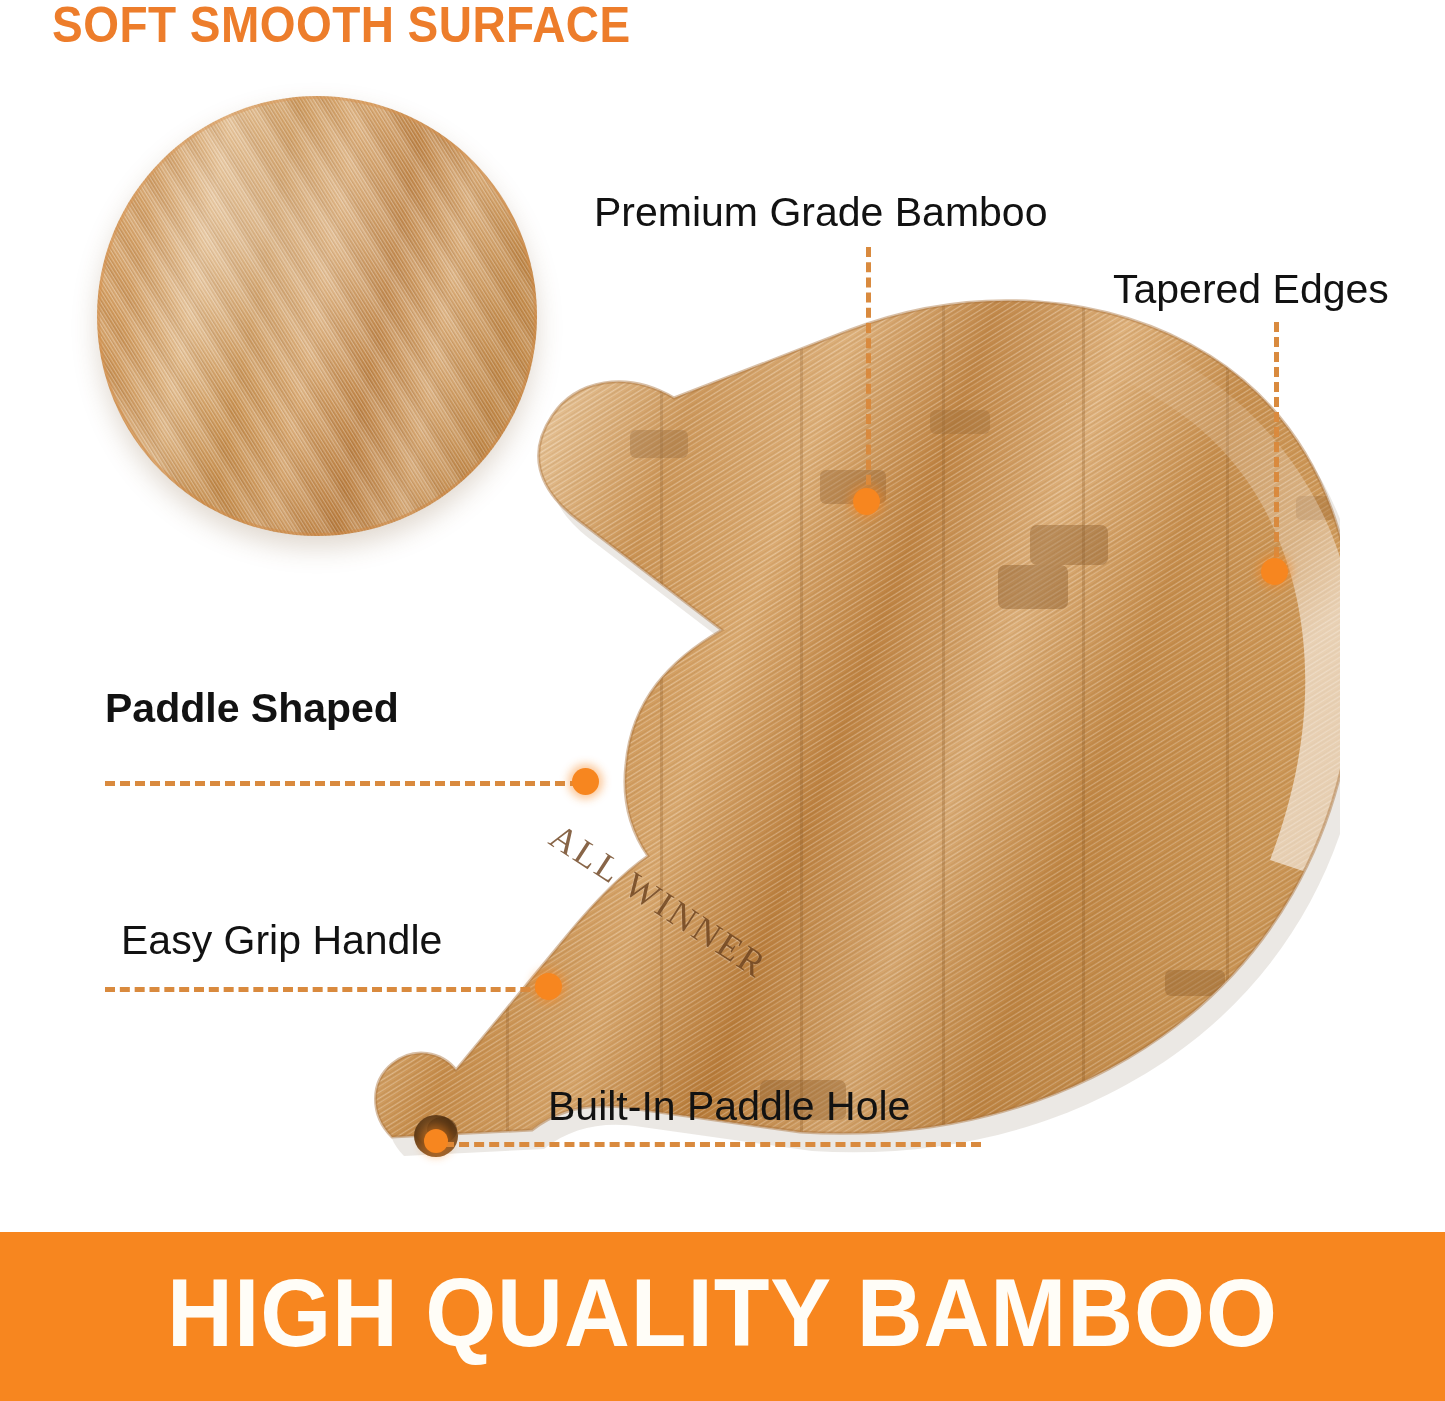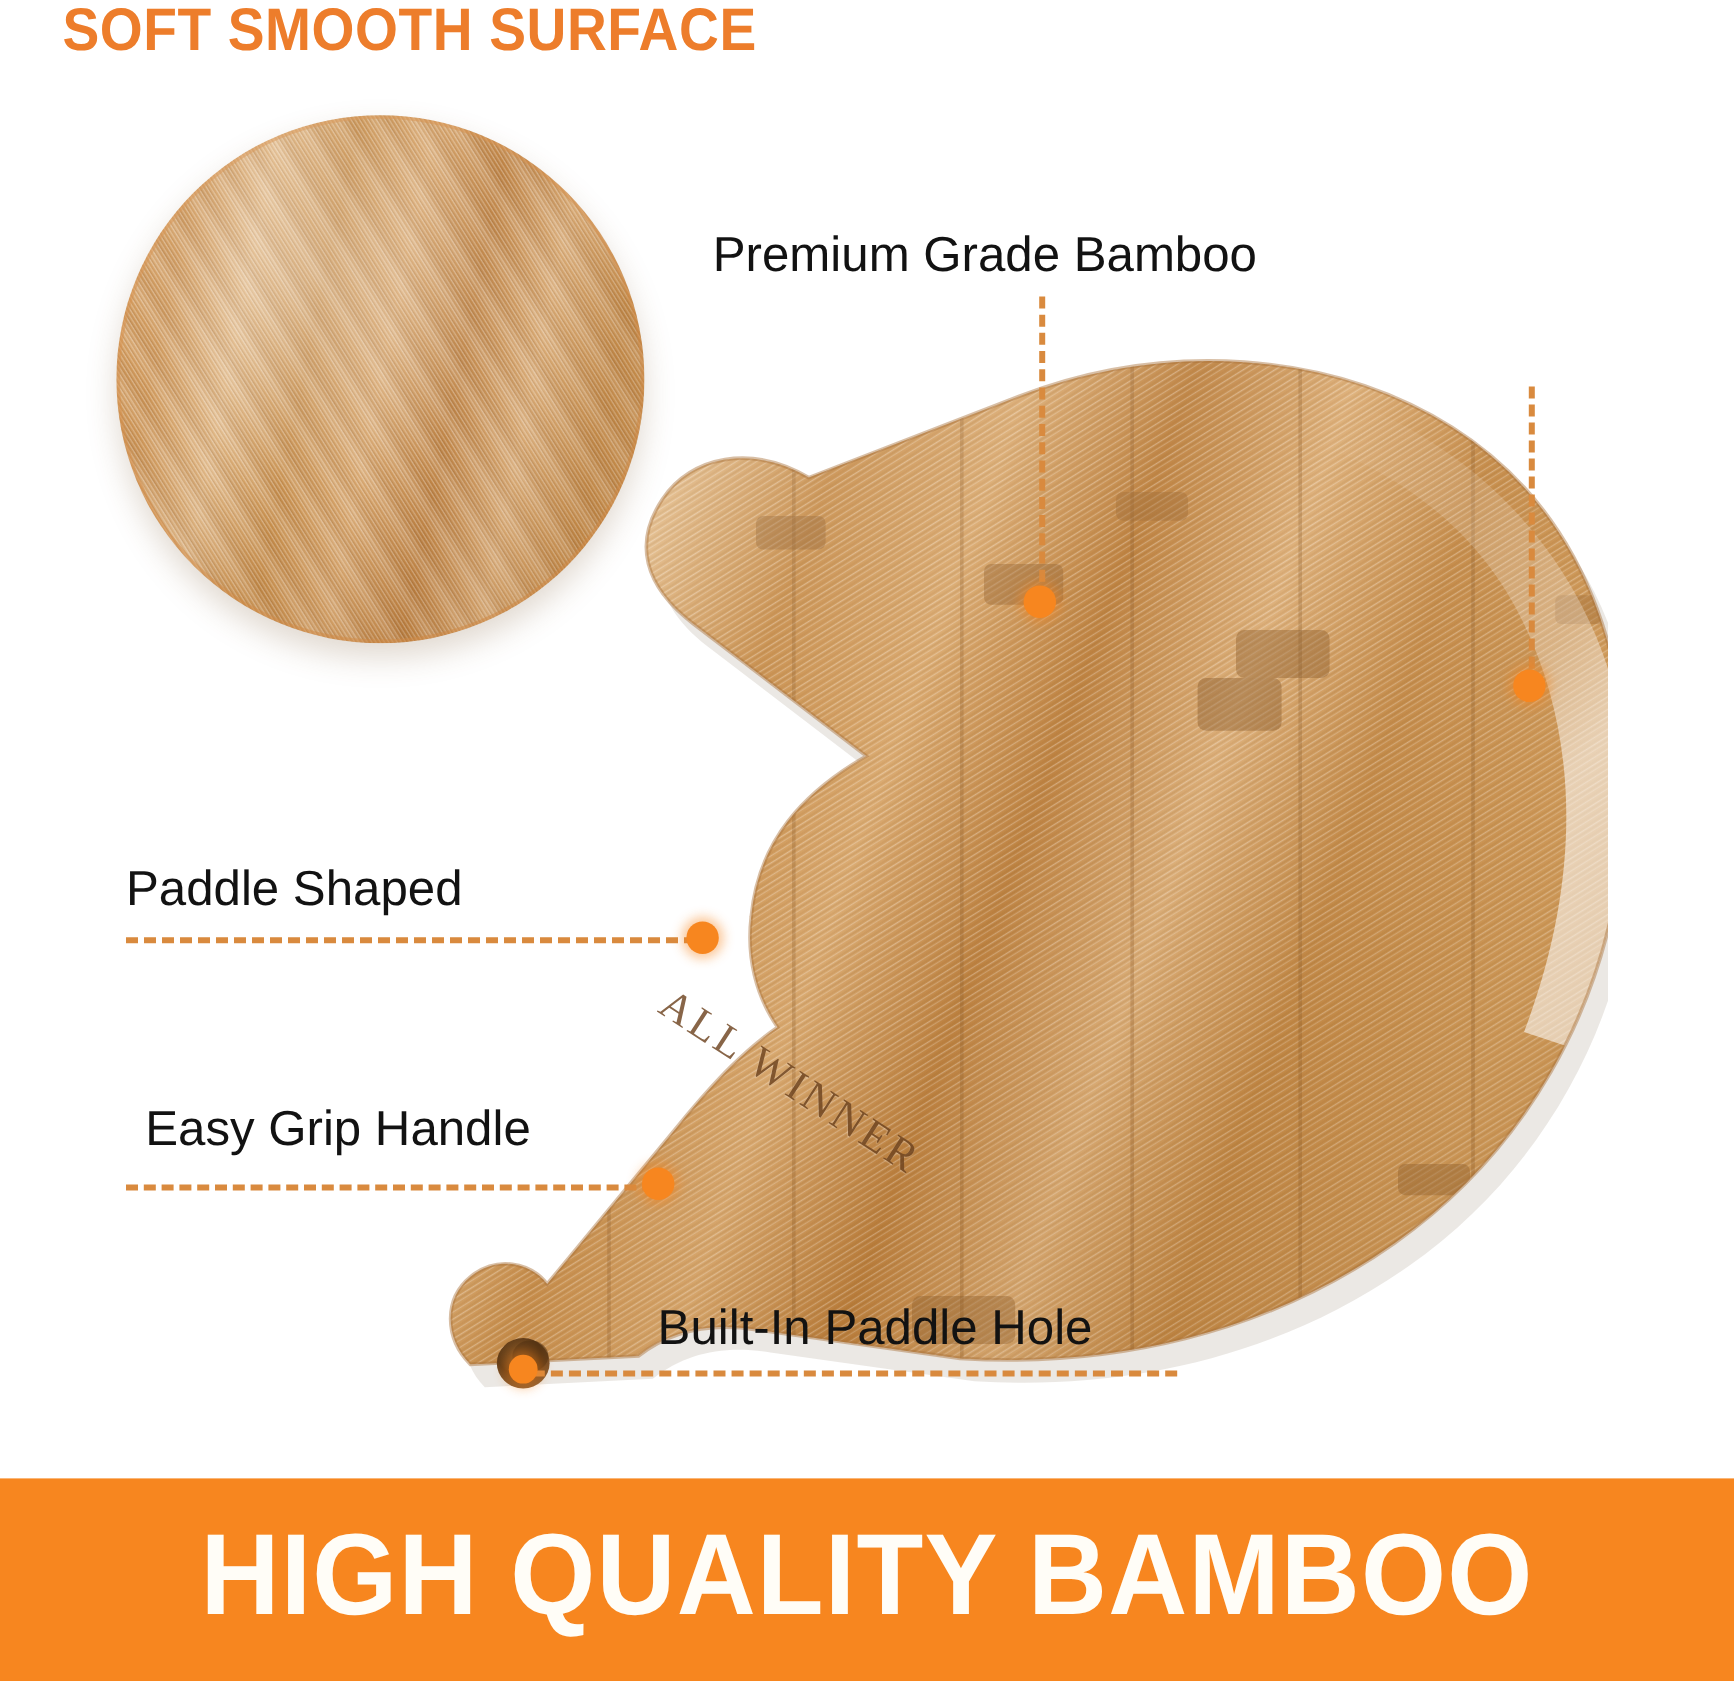--- a/index.html
+++ b/index.html
@@ -318,24 +318,25 @@
       <ellipse cx="112" cy="860" rx="15" ry="13" fill="#4E2F12" opacity="0.55"></ellipse>
     </svg>
 
     <div class="engraving" style="left:235px; top:545px;">ALL WINNER</div>
   </div>
 
   <div class="callout-label" style="left:594px; top:189px;">Premium Grade Bamboo</div>
   <div class="dash-v" style="left:866px; top:247px; height:253px;"></div>
   <div class="dot" style="left:853px; top:488px;"></div>
 
+  <div class="callout-label" style="left:1113px; top:266px;">Tapered Edges</div>
   <div class="dash-v" style="left:1274px; top:322px; height:250px;"></div>
   <div class="dot" style="left:1261px; top:558px;"></div>
 
-  <div class="callout-label" style="left:105px; top:717px;">Paddle Shaped</div>
+  <div class="callout-label" style="left:105px; top:685px;font-weight:bold;">Paddle Shaped</div>
   <div class="dash-h" style="left:105px; top:781px; width:490px;"></div>
   <div class="dot" style="left:572px; top:768px;"></div>
 
   <div class="callout-label" style="left:105px; top:917px;margin-left:16px;">Easy Grip Handle</div>
   <div class="dash-h" style="left:105px; top:987px; width:455px;"></div>
   <div class="dot" style="left:535px; top:973px;"></div>
 
   <div class="callout-label" style="left:548px; top:1083px;">Built-In Paddle Hole</div>
   <div class="dash-h" style="left:444px; top:1142px; width:537px;"></div>
   <div class="dot small" style="left:424px; top:1129px;"></div>

